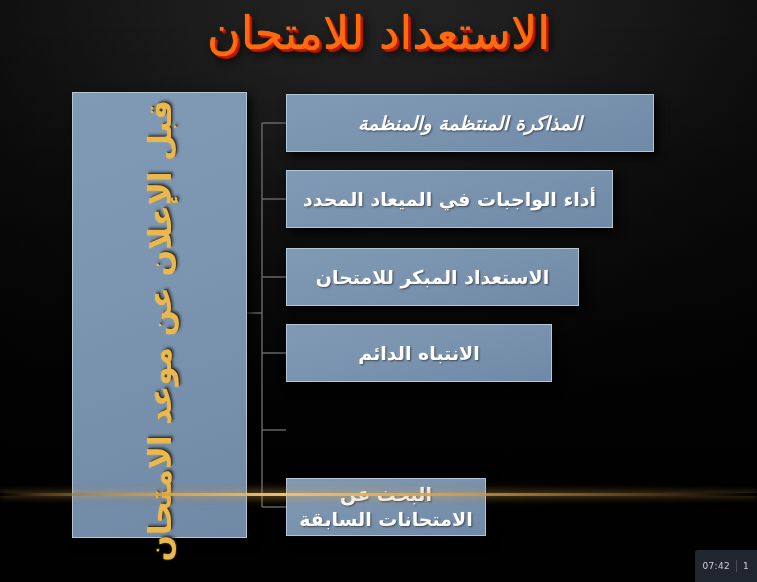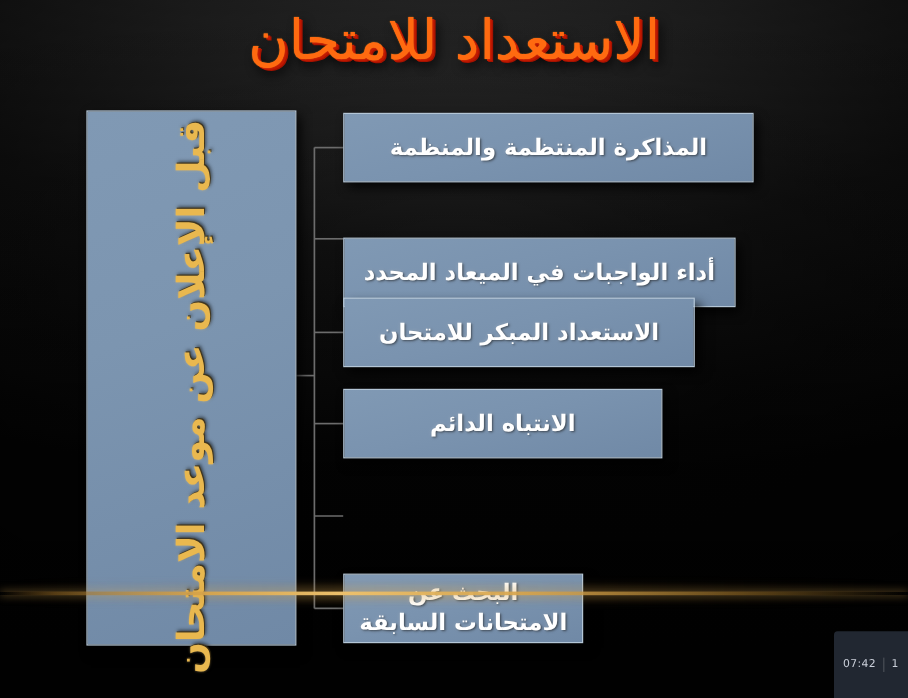--- a/index.html
+++ b/index.html
@@ -156,21 +156,21 @@
   
   #player-bar {
     position: absolute;
     right: 0;
     bottom: 0;
     height: 24px;
     display: flex;
     align-items: center;
     background: rgba(38,44,56,0.88);
     border-top-left-radius: 3px;
-    padding: 16px 2px;
+    padding: 4px 2px;
   }
   .time-chip {
     font-family: "DejaVu Sans", "Liberation Sans", sans-serif;
     font-size: 9px;
     color: #c9ced8;
     padding: 0 6px;
     letter-spacing: 0.3px;
     white-space: nowrap;
   }
   .time-sep {
@@ -199,25 +199,25 @@
     <line x1="262" y1="277" x2="286" y2="277" stroke="#6c6c6c" stroke-width="1.4"></line>
     <line x1="262" y1="353" x2="286" y2="353" stroke="#6c6c6c" stroke-width="1.4"></line>
     <line x1="262" y1="430" x2="286" y2="430" stroke="#6c6c6c" stroke-width="1.4"></line>
     <line x1="262" y1="507" x2="286" y2="507" stroke="#6c6c6c" stroke-width="1.4"></line>
   </svg>
 
   <div id="left-panel">
     <div id="left-panel-text">قبل الإعلان عن موعد الامتحان</div>
   </div>
 
-  <div class="item-box" style="left:286px; top:94px; width:342px; height:58px;">
+  <div class="item-box" style="left:286px; top:94px; width:368px; height:58px;font-style:italic;">
     <div class="item-label">المذاكرة المنتظمة والمنظمة</div>
   </div>
 
-  <div class="item-box" style="left:286px; top:170px; width:327px; height:58px;margin-top:28px;">
+  <div class="item-box" style="left:286px; top:170px; width:327px; height:58px;">
     <div class="item-label">أداء الواجبات في الميعاد المحدد</div>
   </div>
 
   <div class="item-box" style="left:286px; top:324px; width:266px; height:58px;">
     <div class="item-label">الانتباه الدائم</div>
   </div>
 
   <div class="item-box" style="left:286px; top:248px; width:293px; height:58px;">
     <div class="item-label">الاستعداد المبكر للامتحان</div>
   </div>

